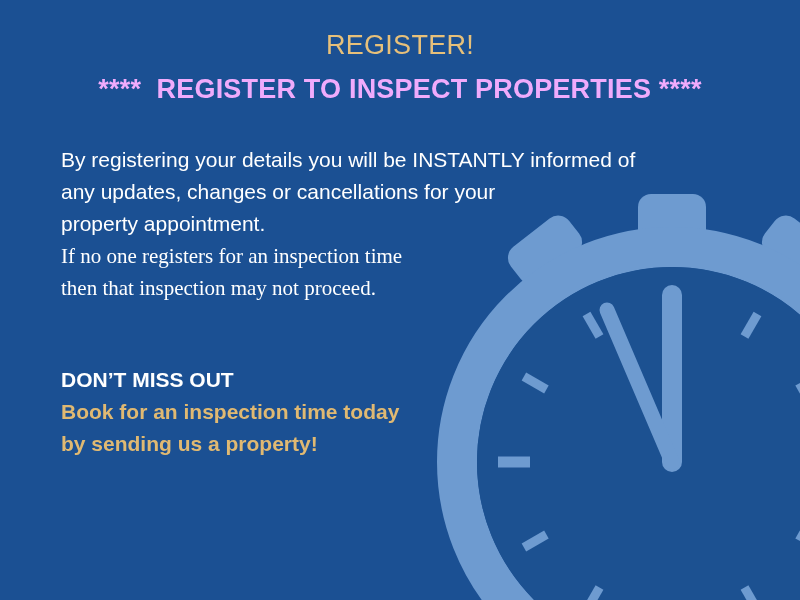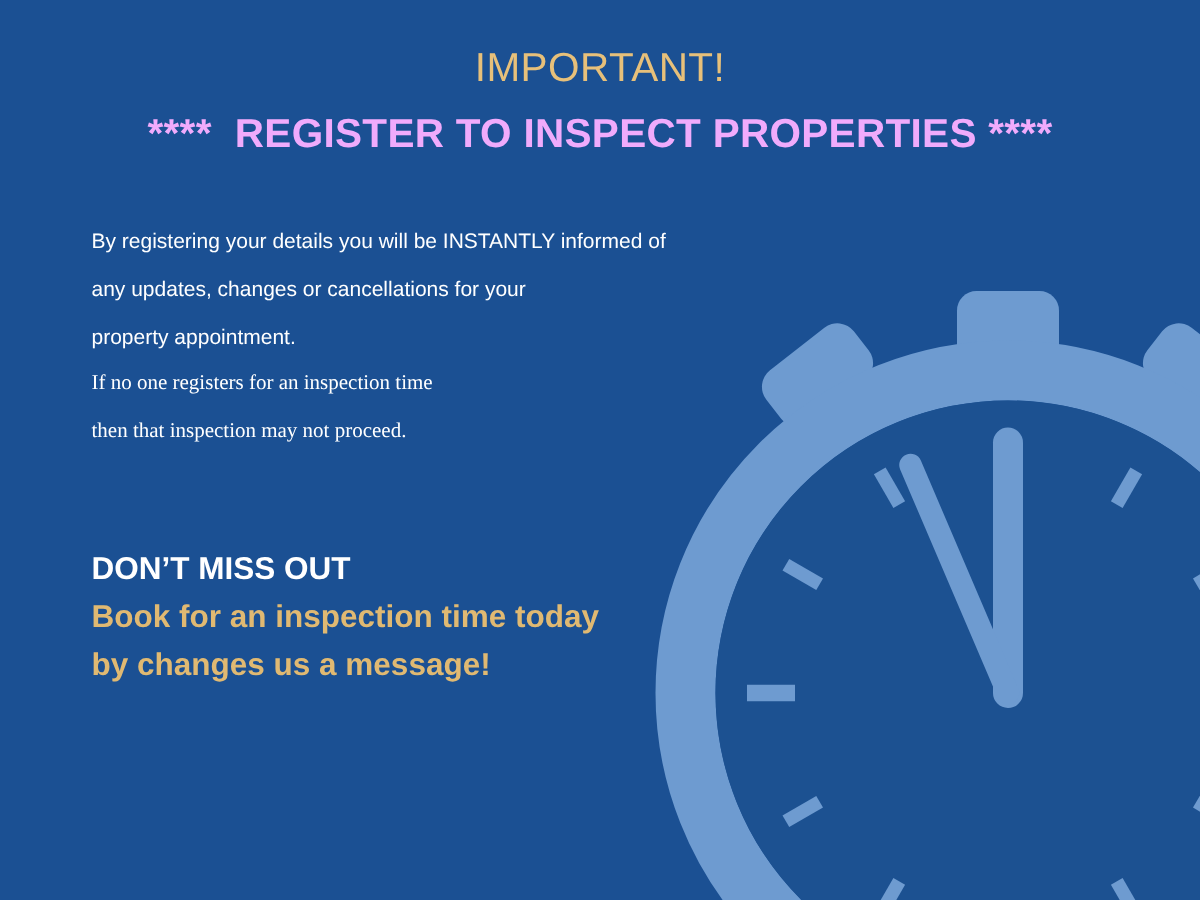--- a/index.html
+++ b/index.html
@@ -62,21 +62,21 @@
   }
 
   .body-block {
     position: absolute;
     left: 61px;
     top: 144px;
     width: 660px;
   }
   .para {
     color: #ffffff;
-    font-size: 14px;
+    font-size: 21px;
     font-weight: 400;
     line-height: 32px;
     white-space: pre-line;
   }
   .para.spaced { margin-top: 32px; }
 
   .cta-block {
     position: absolute;
     left: 61px;
     top: 364px;
@@ -143,32 +143,32 @@
 
     <g stroke="#6e9bd0" stroke-linecap="round" fill="none">
       <line x1="672" y1="462" x2="672" y2="295" stroke-width="20"></line>
       <line x1="672" y1="462" x2="607" y2="310" stroke-width="15"></line>
     </g>
   </svg>
 
   <div id="content">
 
     <div class="headline-block">
-      <div class="headline-1">IMPORTANT!</div>
+      <div class="headline-1">REGISTER!</div>
       <div class="headline-2">****  REGISTER TO INSPECT PROPERTIES ****</div>
     </div>
 
     <div class="body-block">
       <p class="para" style="margin:0;">By registering your details  you will be INSTANTLY informed of
 any updates, changes or cancellations for your
 property appointment.</p>
       <p class="para spaced" style="margin:0;font-family:Liberation Serif, serif;">If no one registers for an inspection time
 then that inspection may not proceed.</p>
     </div>
 
     <div class="cta-block">
       <div class="cta-lead">DON’T MISS OUT</div>
       <div class="cta-gold">Book for an inspection time today
-by changes us a message!</div>
+by sending us a property!</div>
     </div>
 
   </div>
 </div>
 
 </body></html>

